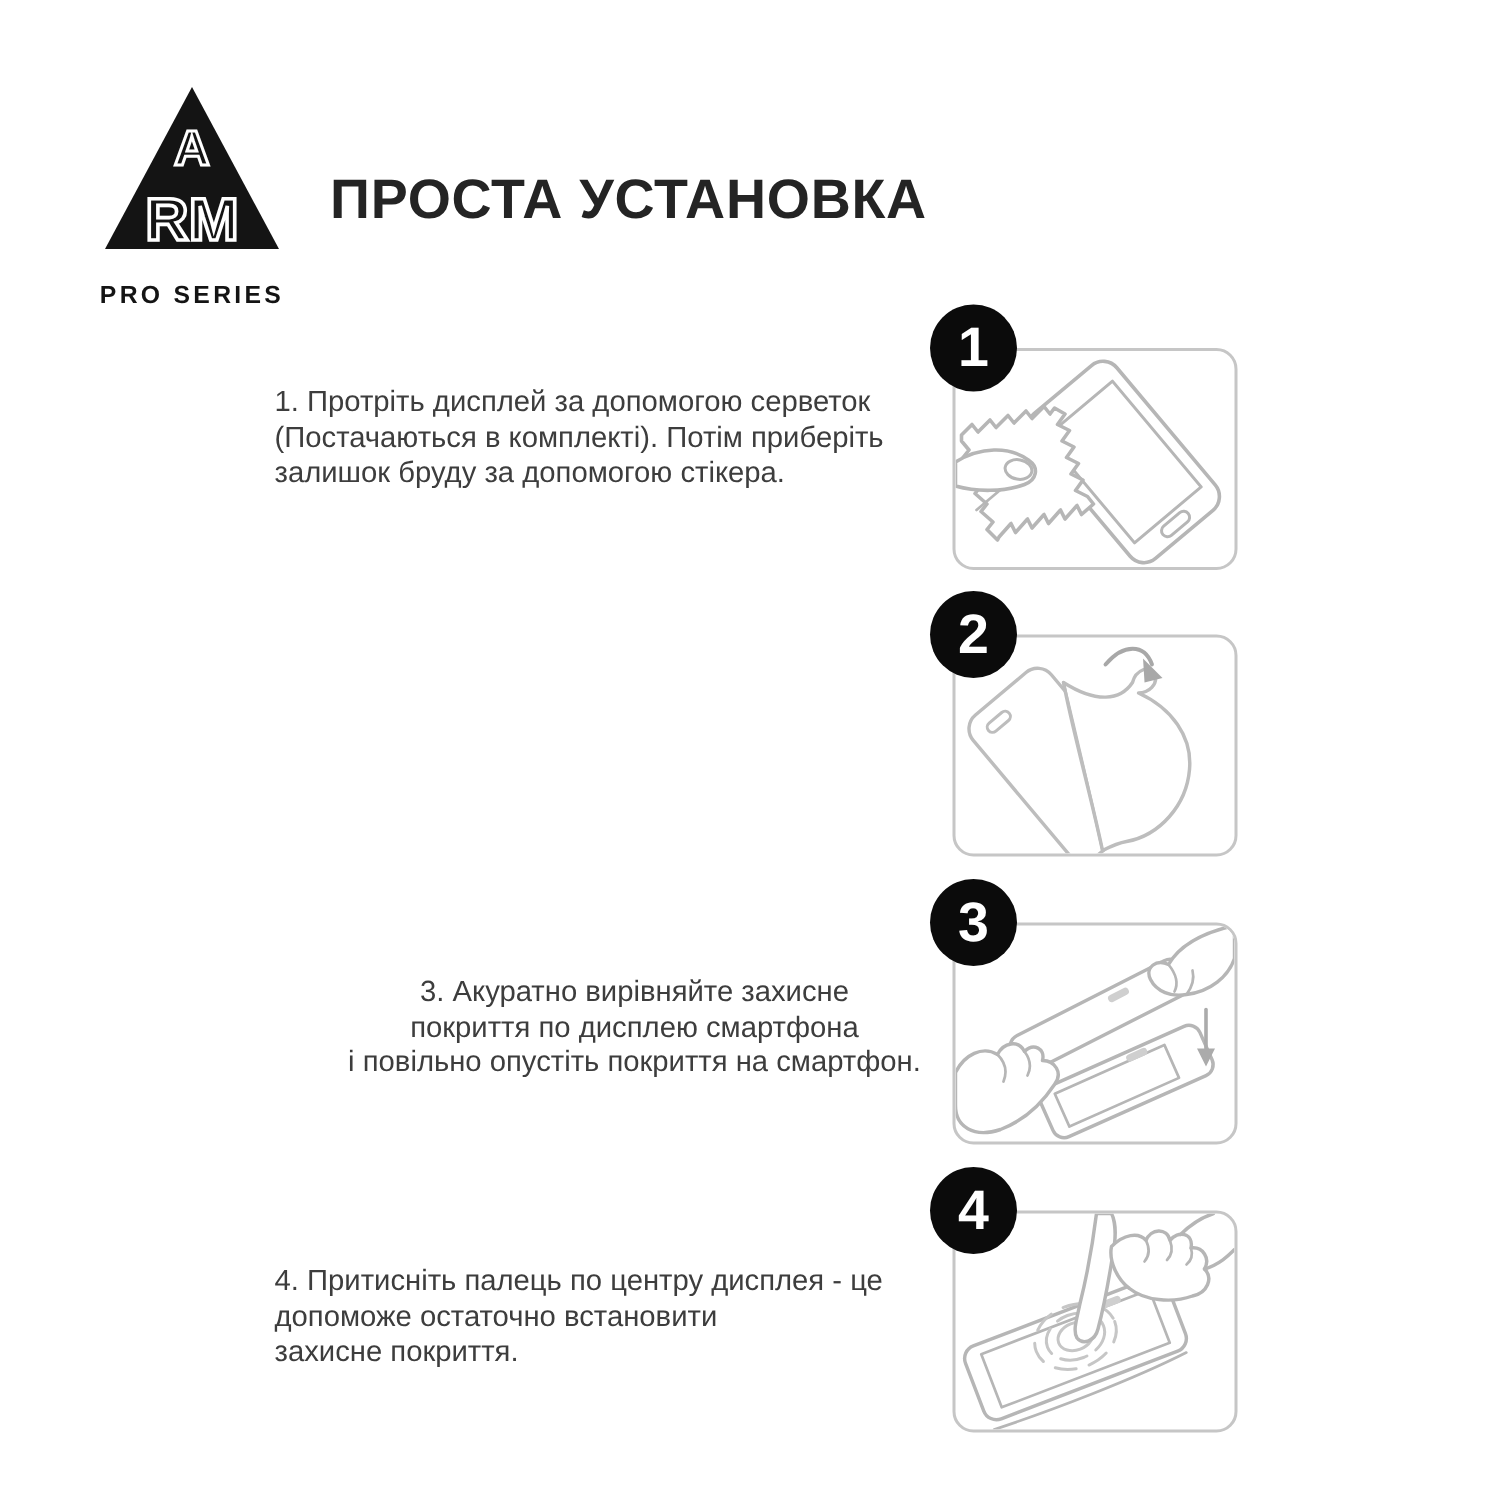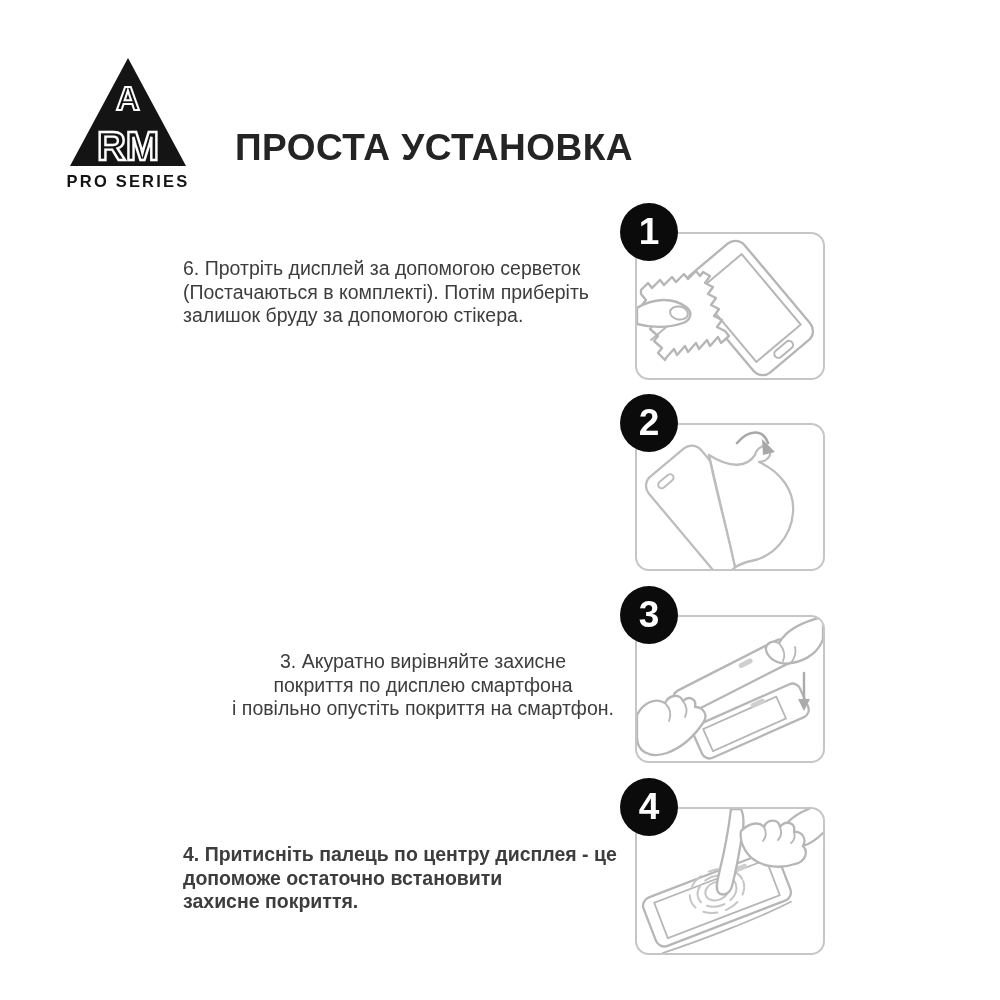--- a/index.html
+++ b/index.html
@@ -7,40 +7,40 @@
     width:1000px;height:1000px;position:relative;overflow:hidden;
     font-family:"Liberation Sans", sans-serif;
     -webkit-font-smoothing:antialiased;
   }
   .page{position:absolute;inset:0;background:#fff;}
 
   
   .logo{position:absolute;left:58px;top:56px;width:140px;}
   .logo svg{display:block;margin-left:10px;}
   .logo-series{
-    margin-top:4px;width:140px;text-align:center;
+    margin-top:20px;width:140px;text-align:center;
     font-size:16.5px;font-weight:bold;letter-spacing:2.2px;color:#141414;
     white-space:nowrap;
   }
 
   
   .title{
-    position:absolute;left:220px;top:112px;margin:15px;
+    position:absolute;left:220px;top:112px;margin:0;
     font-size:37px;font-weight:bold;color:#242424;letter-spacing:.5px;
     white-space:nowrap;
     text-align:right;
   }
 
   
   .step-text{
     position:absolute;left:183px;width:480px;
     font-size:19.5px;line-height:23.5px;color:#3d3d3d;
     white-space:pre-line;
   }
-  .s1{top:257px;} .s2{top:486px;} .s3{top:650px;text-align:center;} .s4{top:843px;font-weight:bold;}
+  .s1{top:257px;} .s2{top:486px;} .s3{top:650px;text-align:center;} .s4{top:843px;}
 
   
   .illus{position:absolute;left:620px;width:212px;height:186px;}
   .i1{top:201px;} .i2{top:392px;} .i3{top:584px;} .i4{top:776px;}
   .badge{
     position:absolute;left:0;top:2px;width:58px;height:58px;border-radius:50%;
     background:#0b0b0b;color:#fff;display:flex;align-items:center;justify-content:center;
     font-size:37px;font-weight:bold;z-index:2;
   }
   .frame{
@@ -59,21 +59,21 @@
     <svg width="120" height="112" viewBox="0 0 120 112">
       <polygon points="60,2 118,110 2,110" fill="#141414"></polygon>
       <text x="60" y="54" text-anchor="middle" font-size="33" font-weight="bold" fill="none" stroke="#ffffff" stroke-width="2">A</text>
       <text x="60" y="104" text-anchor="middle" font-size="40" font-weight="bold" fill="none" stroke="#ffffff" stroke-width="2.4">RM</text>
     </svg>
     <div class="logo-series">PRO SERIES</div>
   </div>
 
   <h1 class="title">ПРОСТА УСТАНОВКА</h1>
 
-  <div class="step-text s1">6. Протріть дисплей за допомогою серветок
+  <div class="step-text s1">1. Протріть дисплей за допомогою серветок
 (Постачаються в комплекті). Потім приберіть
 залишок бруду за допомогою стікера.</div>
   <div class="step-text s3">3. Акуратно вирівняйте захисне
 покриття по дисплею смартфона
 і повільно опустіть покриття на смартфон.</div>
   <div class="step-text s4">4. Притисніть палець по центру дисплея - це
 допоможе остаточно встановити
 захисне покриття.</div>
 
   <div class="illus i1">

